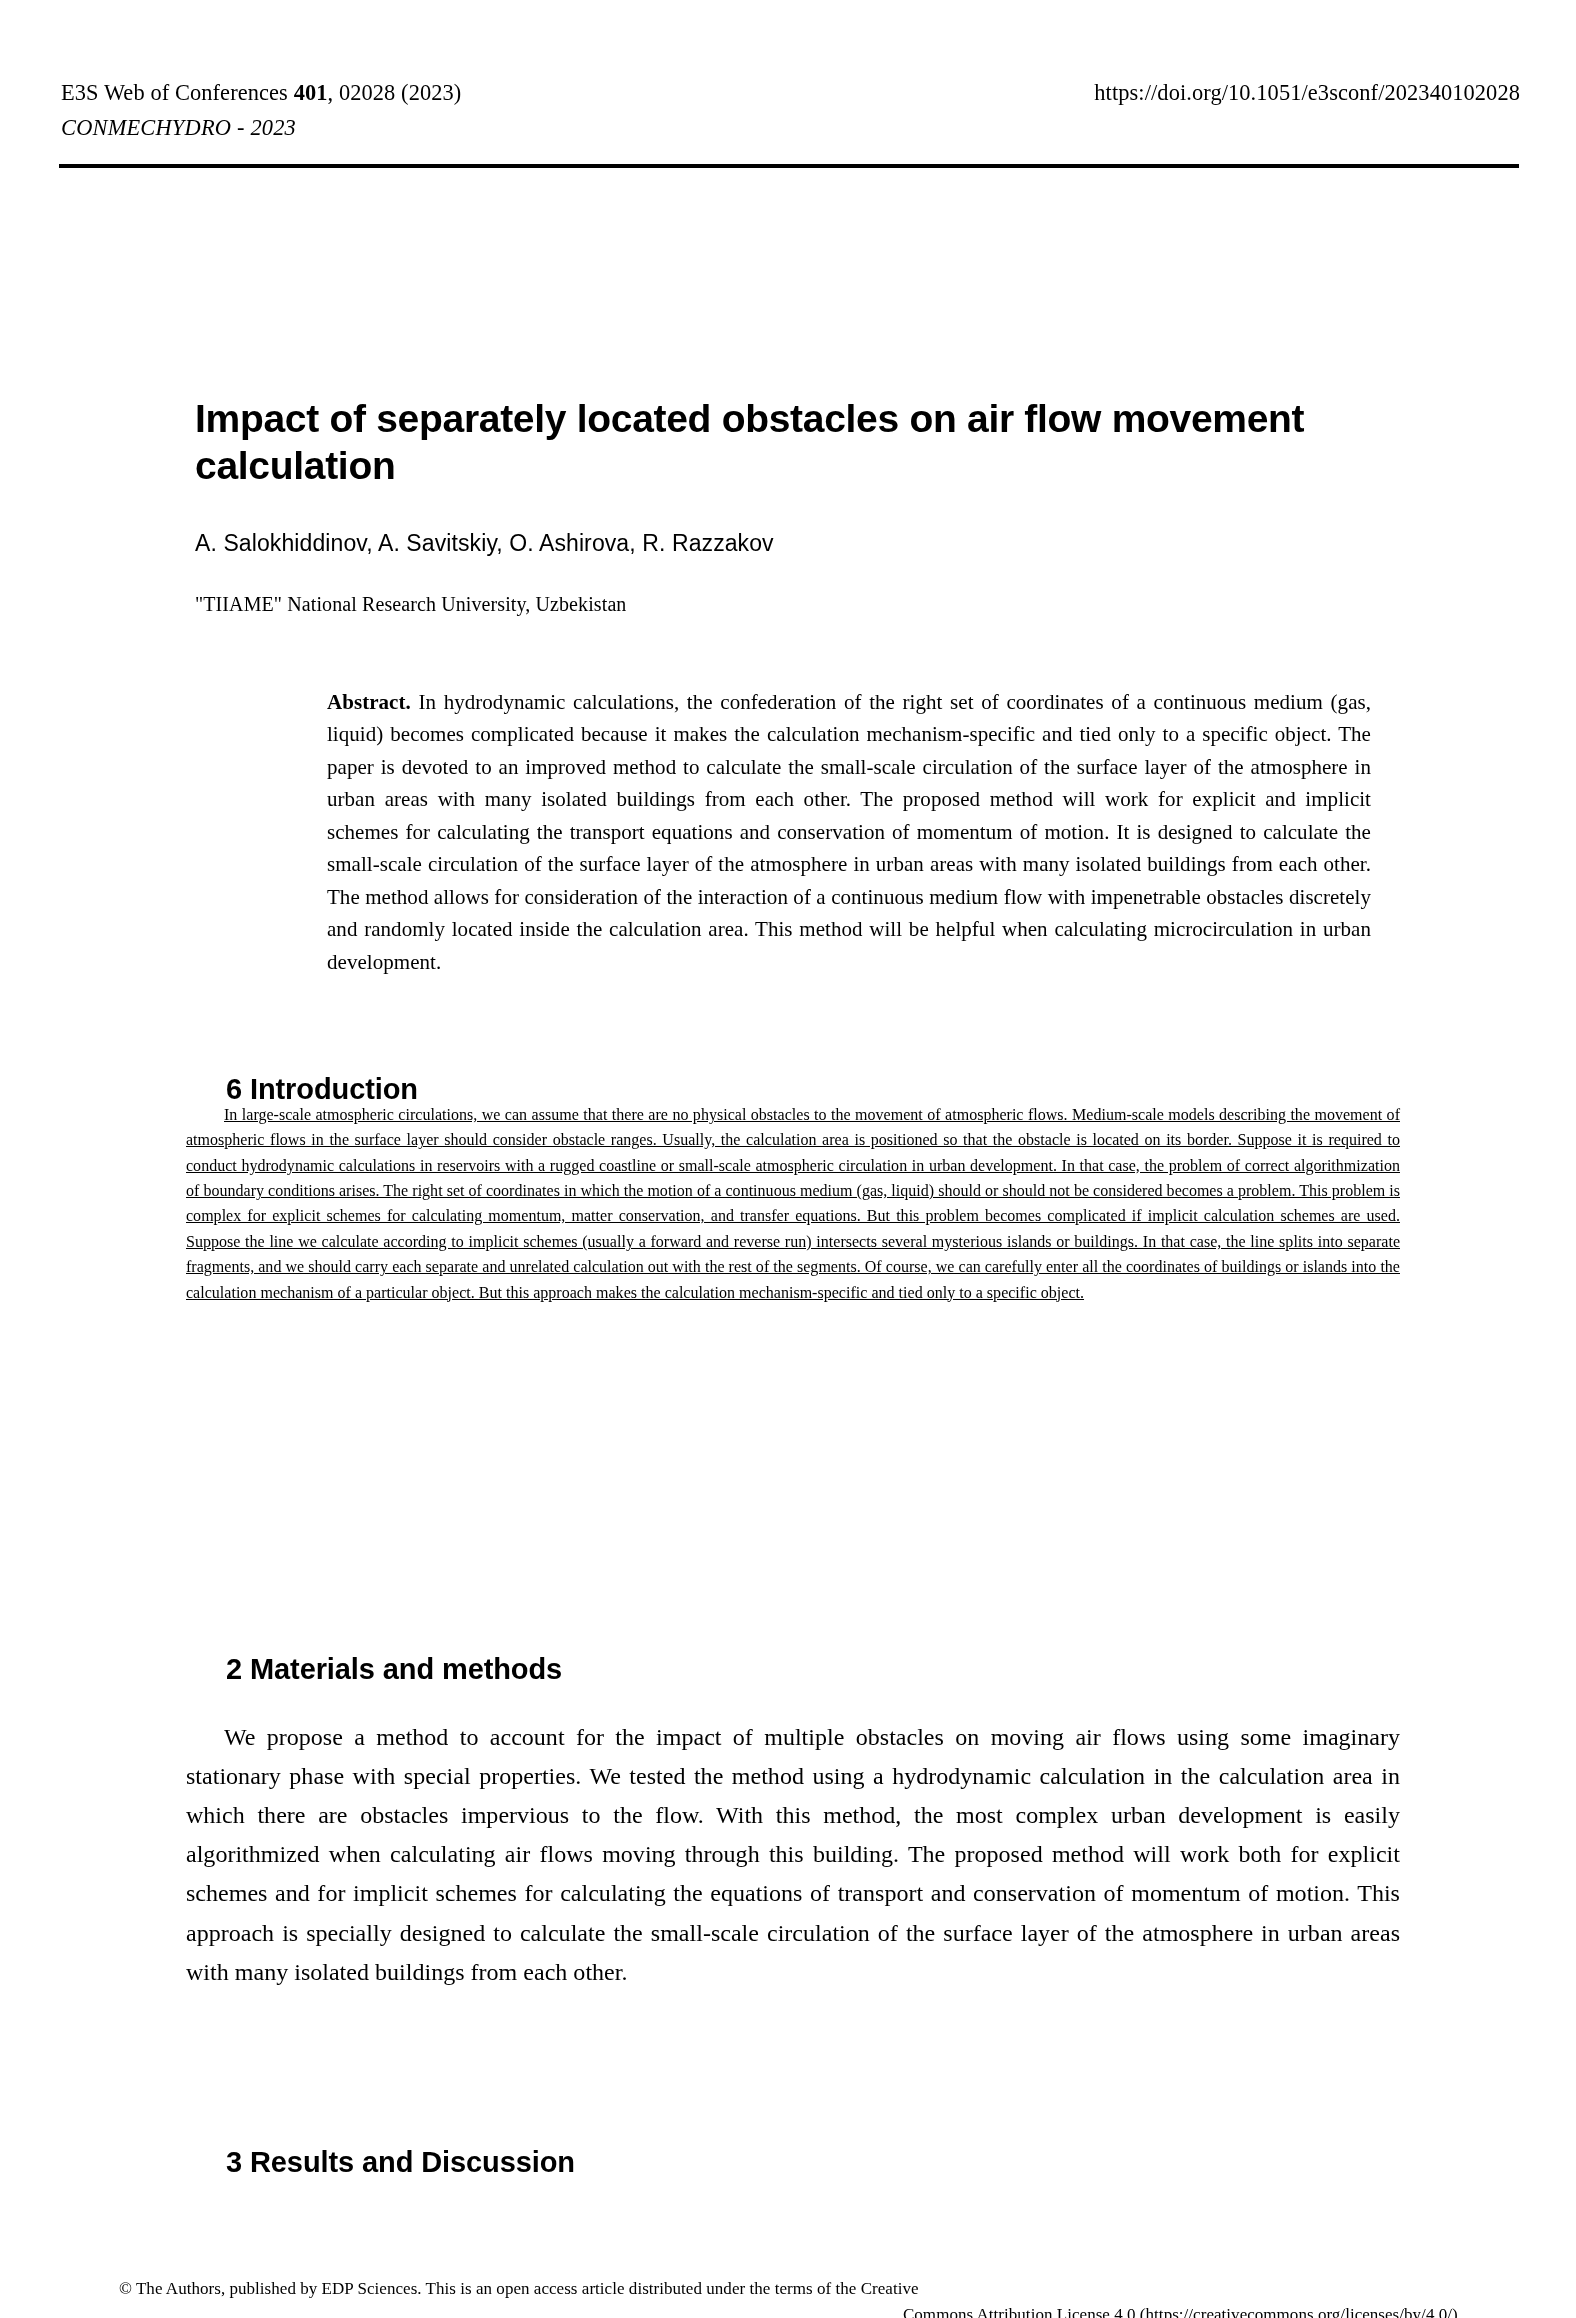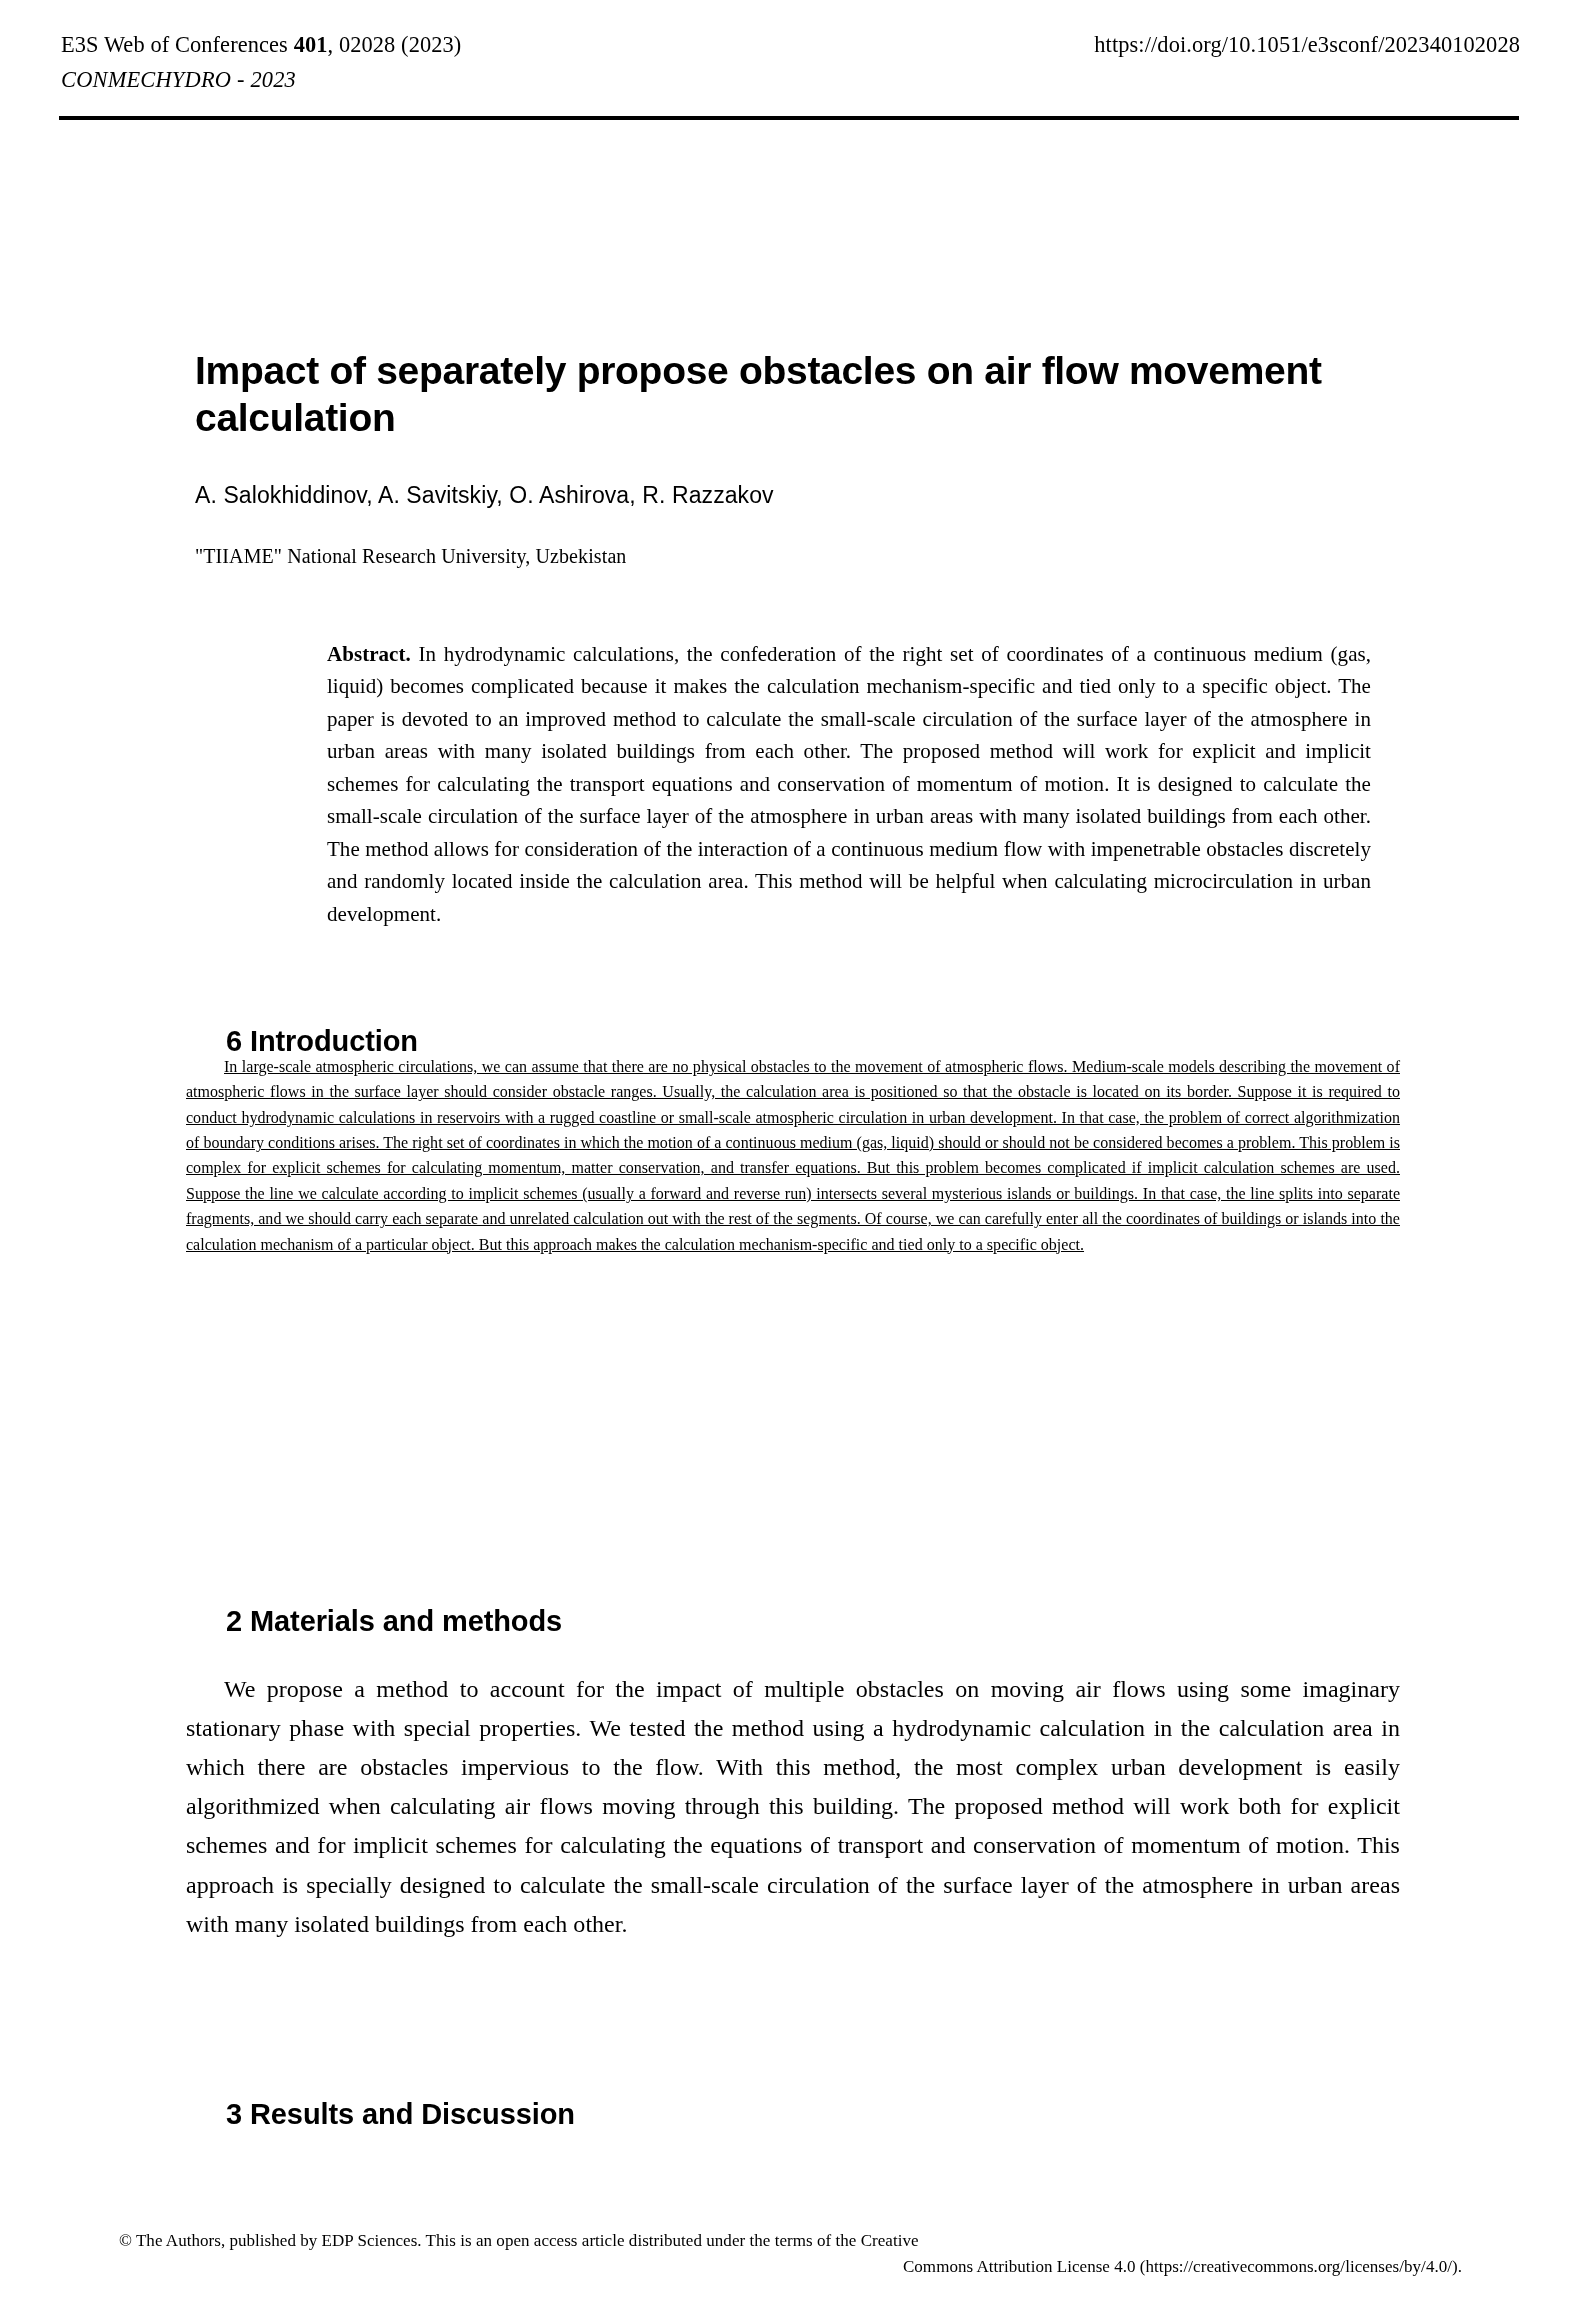--- a/index.html
+++ b/index.html
@@ -14,20 +14,21 @@
     position: relative;
     font-family: "Liberation Serif", "DejaVu Serif", serif;
     color: #000000;
     -webkit-font-smoothing: antialiased;
   }
 
   .page {
     position: absolute;
     inset: 0;
     padding: 0;
+    margin-top: 48px;
   }
 
   
   .running-head {
     position: absolute;
     top: 30px;
     left: 61px;
     right: 57px;
   }
   .rh-row {
@@ -162,21 +163,21 @@
 
   <div class="running-head">
     <div class="rh-row">
       <div class="rh-left"><span>E3S Web of Conferences</span>&nbsp;<b>401</b><span>, 02028 (2023)</span></div>
       <div class="rh-right">https://doi.org/10.1051/e3sconf/202340102028</div>
     </div>
     <div class="rh-journal-line2">CONMECHYDRO - 2023</div>
   </div>
   <div class="header-rule"></div>
 
-  <h1 class="title">Impact of separately propose obstacles on air flow movement calculation</h1>
+  <h1 class="title">Impact of separately located obstacles on air flow movement calculation</h1>
 
   <div class="authors">A. Salokhiddinov, A. Savitskiy, O. Ashirova, R. Razzakov</div>
 
   <div class="affiliation">"TIIAME" National Research University, Uzbekistan</div>
 
   <div class="abstract"><span class="lead">Abstract.</span><span> In hydrodynamic calculations, the confederation of the right set of coordinates of a continuous medium (gas, liquid) becomes complicated because it makes the calculation mechanism-specific and tied only to a specific object. The paper is devoted to an improved method to calculate the small-scale circulation of the surface layer of the atmosphere in urban areas with many isolated buildings from each other. The proposed method will work for explicit and implicit schemes for calculating the transport equations and conservation of momentum of motion. It is designed to calculate the small-scale circulation of the surface layer of the atmosphere in urban areas with many isolated buildings from each other. The method allows for consideration of the interaction of a continuous medium flow with impenetrable obstacles discretely and randomly located inside the calculation area. This method will be helpful when calculating microcirculation in urban development.</span></div>
 
   <h2 class="sec-heading" id="sec1-heading">6 Introduction</h2>
   <p class="body-para" id="intro-para">In large-scale atmospheric circulations, we can assume that there are no physical obstacles to the movement of atmospheric flows. Medium-scale models describing the movement of atmospheric flows in the surface layer should consider obstacle ranges. Usually, the calculation area is positioned so that the obstacle is located on its border. Suppose it is required to conduct hydrodynamic calculations in reservoirs with a rugged coastline or small-scale atmospheric circulation in urban development. In that case, the problem of correct algorithmization of boundary conditions arises. The right set of coordinates in which the motion of a continuous medium (gas, liquid) should or should not be considered becomes a problem. This problem is complex for explicit schemes for calculating momentum, matter conservation, and transfer equations. But this problem becomes complicated if implicit calculation schemes are used. Suppose the line we calculate according to implicit schemes (usually a forward and reverse run) intersects several mysterious islands or buildings. In that case, the line splits into separate fragments, and we should carry each separate and unrelated calculation out with the rest of the segments. Of course, we can carefully enter all the coordinates of buildings or islands into the calculation mechanism of a particular object. But this approach makes the calculation mechanism-specific and tied only to a specific object.</p>
 

